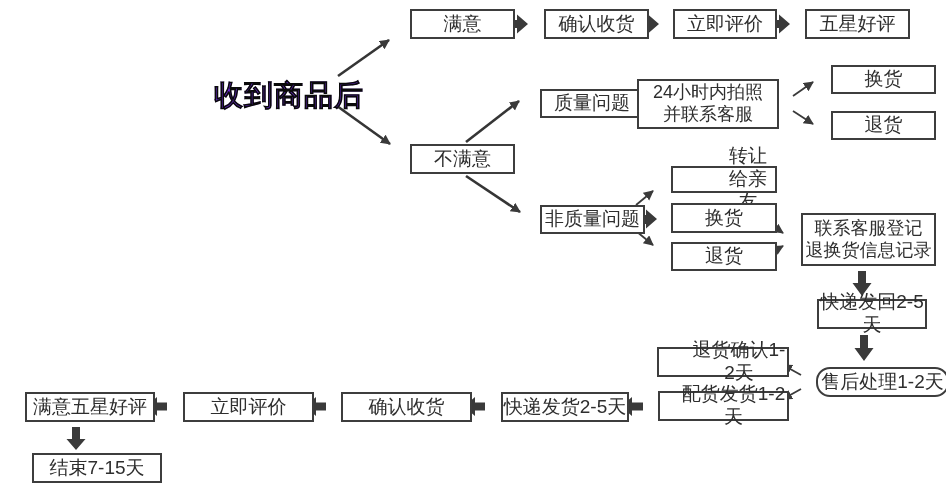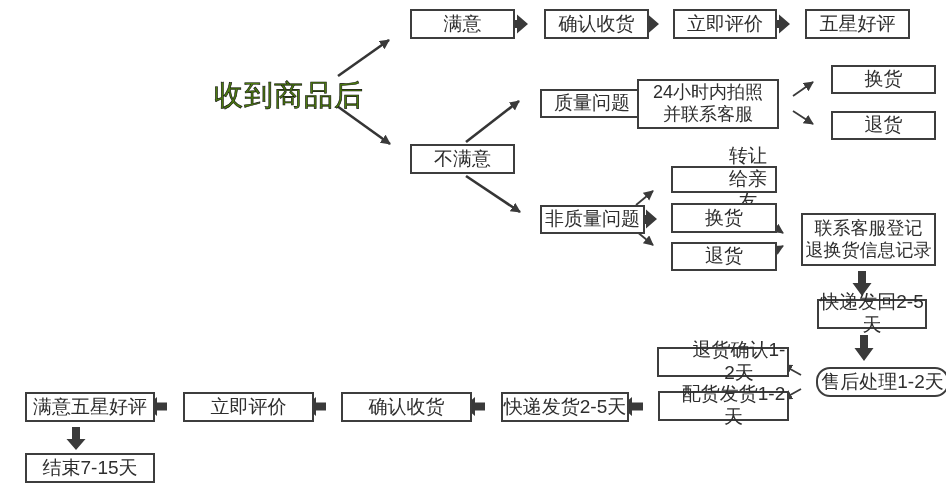--- a/index.html
+++ b/index.html
@@ -21,23 +21,23 @@
     justify-content:center;
     text-align:center;
     font-size:19px;
     line-height:1.2;
     white-space:pre-line;
     margin-left:12px;
   }
   .node.small{font-size:18px;}
   #title{
     position:absolute;
-    color:#4d7c0f;
+    color:#6d28d9;
     font-size:29px;
-    font-weight:400;
+    font-weight:700;
     letter-spacing:1px;
     -webkit-text-stroke:0.6px #0a0a0a;
   }
   svg.arrows{position:absolute;left:0;top:0;}
   .block{fill:#3a3a3a;stroke:none;}
   .thin{stroke:#3a3a3a;stroke-width:1.8;fill:none;}
   .thick{stroke:#353535;stroke-width:2.6;fill:none;}
 </style>
 </head>
 <body>
@@ -106,15 +106,15 @@
 
   <div class="node" style="left:805px;top:299px;width:110px;height:30px;">快递发回2-5天</div>
   <div class="node" style="left:804px;top:367px;width:133px;height:30px;border-radius:14px;">售后处理1-2天</div>
   <div class="node" style="left:645px;top:347px;width:132px;height:30px;padding-left:32px;">退货确认1-2天</div>
   <div class="node" style="left:646px;top:391px;width:131px;height:30px;padding-left:20px;">配货发货1-2天</div>
 
   <div class="node" style="left:489px;top:392px;width:128px;height:30px;">快递发货2-5天</div>
   <div class="node" style="left:329px;top:392px;width:131px;height:30px;">确认收货</div>
   <div class="node" style="left:171px;top:392px;width:131px;height:30px;">立即评价</div>
   <div class="node" style="left:13px;top:392px;width:130px;height:30px;">满意五星好评</div>
-  <div class="node" style="left:13px;top:453px;width:130px;height:30px;">结束7-15天</div>
+  <div class="node" style="left:20px;top:453px;width:130px;height:30px;">结束7-15天</div>
 
 </div>
 
 </body></html>

